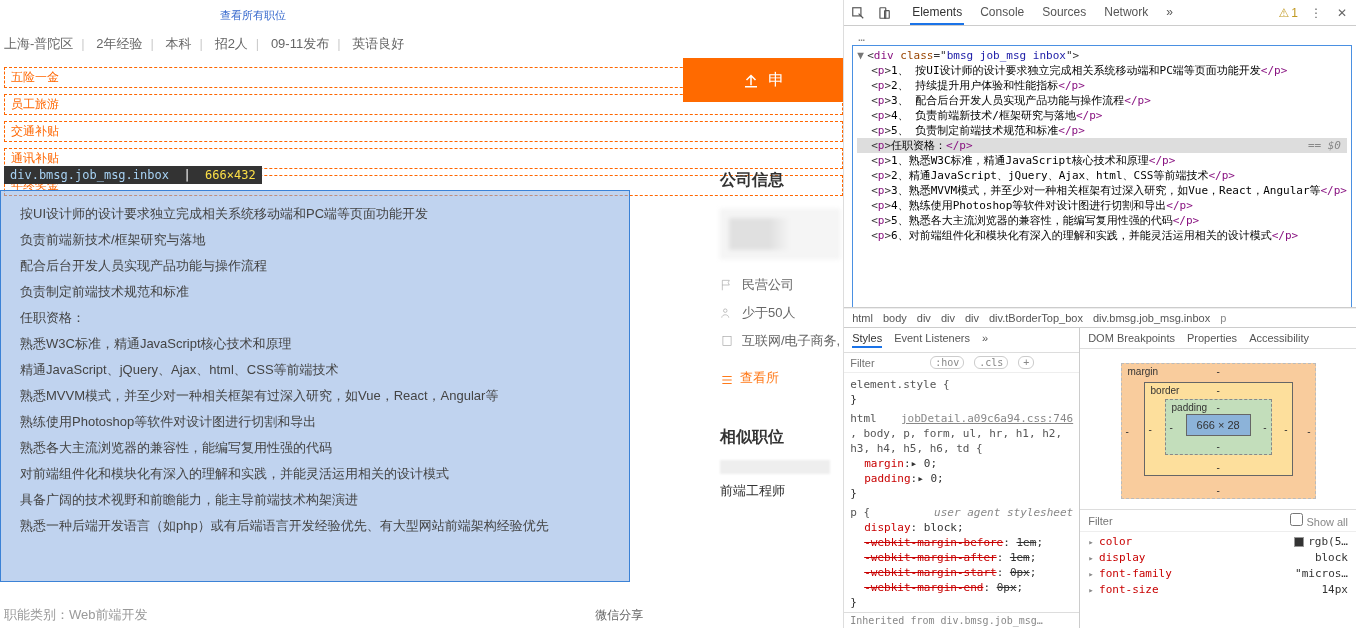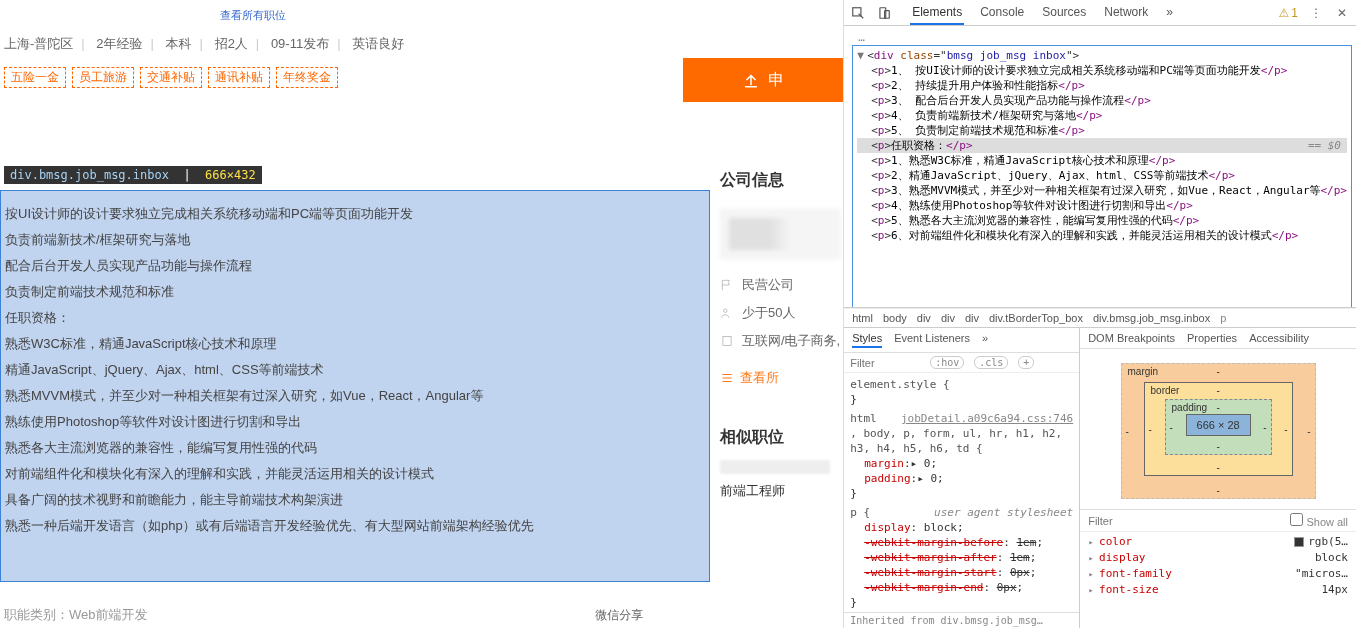--- a/index.html
+++ b/index.html
@@ -7,46 +7,46 @@
 .page { display: flex; width: 100%; height: 100%; }
 .left { width: 880px; height: 100%; position: relative; overflow: hidden; border-right: 1px solid #ddd; }
 .devtools { flex: 1; height: 100%; background: #fff; display: flex; flex-direction: column; }
 
 
 .top-links { padding: 8px 0 6px 220px; font-size: 11px; color: #36c; }
 .top-links a { color: #36c; text-decoration: none; }
 .meta-row { padding: 6px 0 10px 4px; font-size: 13px; color: #666; }
 .meta-row span { margin-right: 8px; }
 .meta-row .sep { color: #ccc; }
-.tags-row { padding: 4px 0 10px 4px; display: flex; gap: 6px; }
+.tags-row { padding: 4px 0 10px 4px; display: flex; gap: 6px; flex-direction: column; }
 .tag { border: 1px dashed #f60; color: #f60; padding: 1px 6px; font-size: 12px; }
 .apply-btn { position: absolute; right: 0; top: 58px; width: 160px; height: 44px; background: #ff6a00; color: #fff; display: flex; align-items: center; justify-content: center; gap: 8px; font-size: 16px; overflow: hidden; }
 .apply-btn svg { width: 18px; height: 18px; }
 
 
 .tooltip { position: absolute; left: 4px; top: 166px; background: #333; color: #fff; font-family: Consolas, monospace; font-size: 12px; padding: 2px 6px; z-index: 10; }
 .tooltip .cls { color: #a7d2f4; }
 .tooltip .dim { color: #fde047; margin-top: 8px; }
 
 
-.highlight-box { position: absolute; left: 0; top: 190px; width: 710px; height: 392px; background: rgba(140, 175, 225, 0.55); border: 1px solid #3b82d6; padding: 10px 4px; line-height: 26px; }
+.highlight-box { position: absolute; left: 0; top: 190px; width: 630px; height: 392px; background: rgba(140, 175, 225, 0.55); border: 1px solid #3b82d6; padding: 10px 19px; line-height: 26px; }
 .highlight-box p { color: #444; font-size: 13px; white-space: nowrap; overflow: hidden; }
 
 .job-category { position: absolute; left: 4px; bottom: 4px; color: #999; font-size: 13px; }
 .wechat-share { position: absolute; right: 200px; bottom: 4px; color: #666; font-size: 12px; }
 
 
 .sidebar { position: absolute; left: 720px; top: 170px; width: 160px; }
 .sidebar-title { font-size: 16px; font-weight: bold; margin-bottom: 18px; color: #333; }
 .company-logo { width: 120px; height: 50px; background: #f5f5f5; border: 1px solid #eee; margin-bottom: 12px; position: relative; filter: blur(2px); }
 .company-logo::after { content: ""; position: absolute; inset: 8px; background: linear-gradient(90deg, #e0e0e0 40%, #f5f5f5 60%); }
 .company-info { color: #666; font-size: 13px; line-height: 28px; }
 .company-info .row { display: flex; align-items: center; gap: 8px; }
 .company-info svg { width: 14px; height: 14px; stroke: #999; fill: none; }
-.view-all { margin-top: 14px; color: #ff7a1a; display: flex; align-items: center; gap: 6px; font-size: 13px; }
+.view-all { margin-top: 14px; color: #ff7a1a; display: flex; align-items: flex-end; gap: 6px; font-size: 13px; }
 .view-all svg { width: 14px; height: 14px; fill: #ff7a1a; }
 .similar-title { font-size: 16px; font-weight: bold; margin-top: 40px; color: #333; }
 .similar-item { margin-top: 12px; }
 .similar-item .blur-name { height: 14px; width: 110px; background: #eee; filter: blur(1px); margin-bottom: 8px; }
 .similar-job { color: #333; font-size: 13px; }
 
 
 .dt-toolbar { height: 26px; border-bottom: 1px solid #ccc; display: flex; align-items: center; padding: 0 6px; gap: 10px; font-size: 12px; }
 .dt-toolbar .icon-btn { width: 16px; height: 16px; display: inline-flex; align-items: center; justify-content: center; color: #555; }
 .dt-toolbar .icon-btn svg { width: 14px; height: 14px; }

